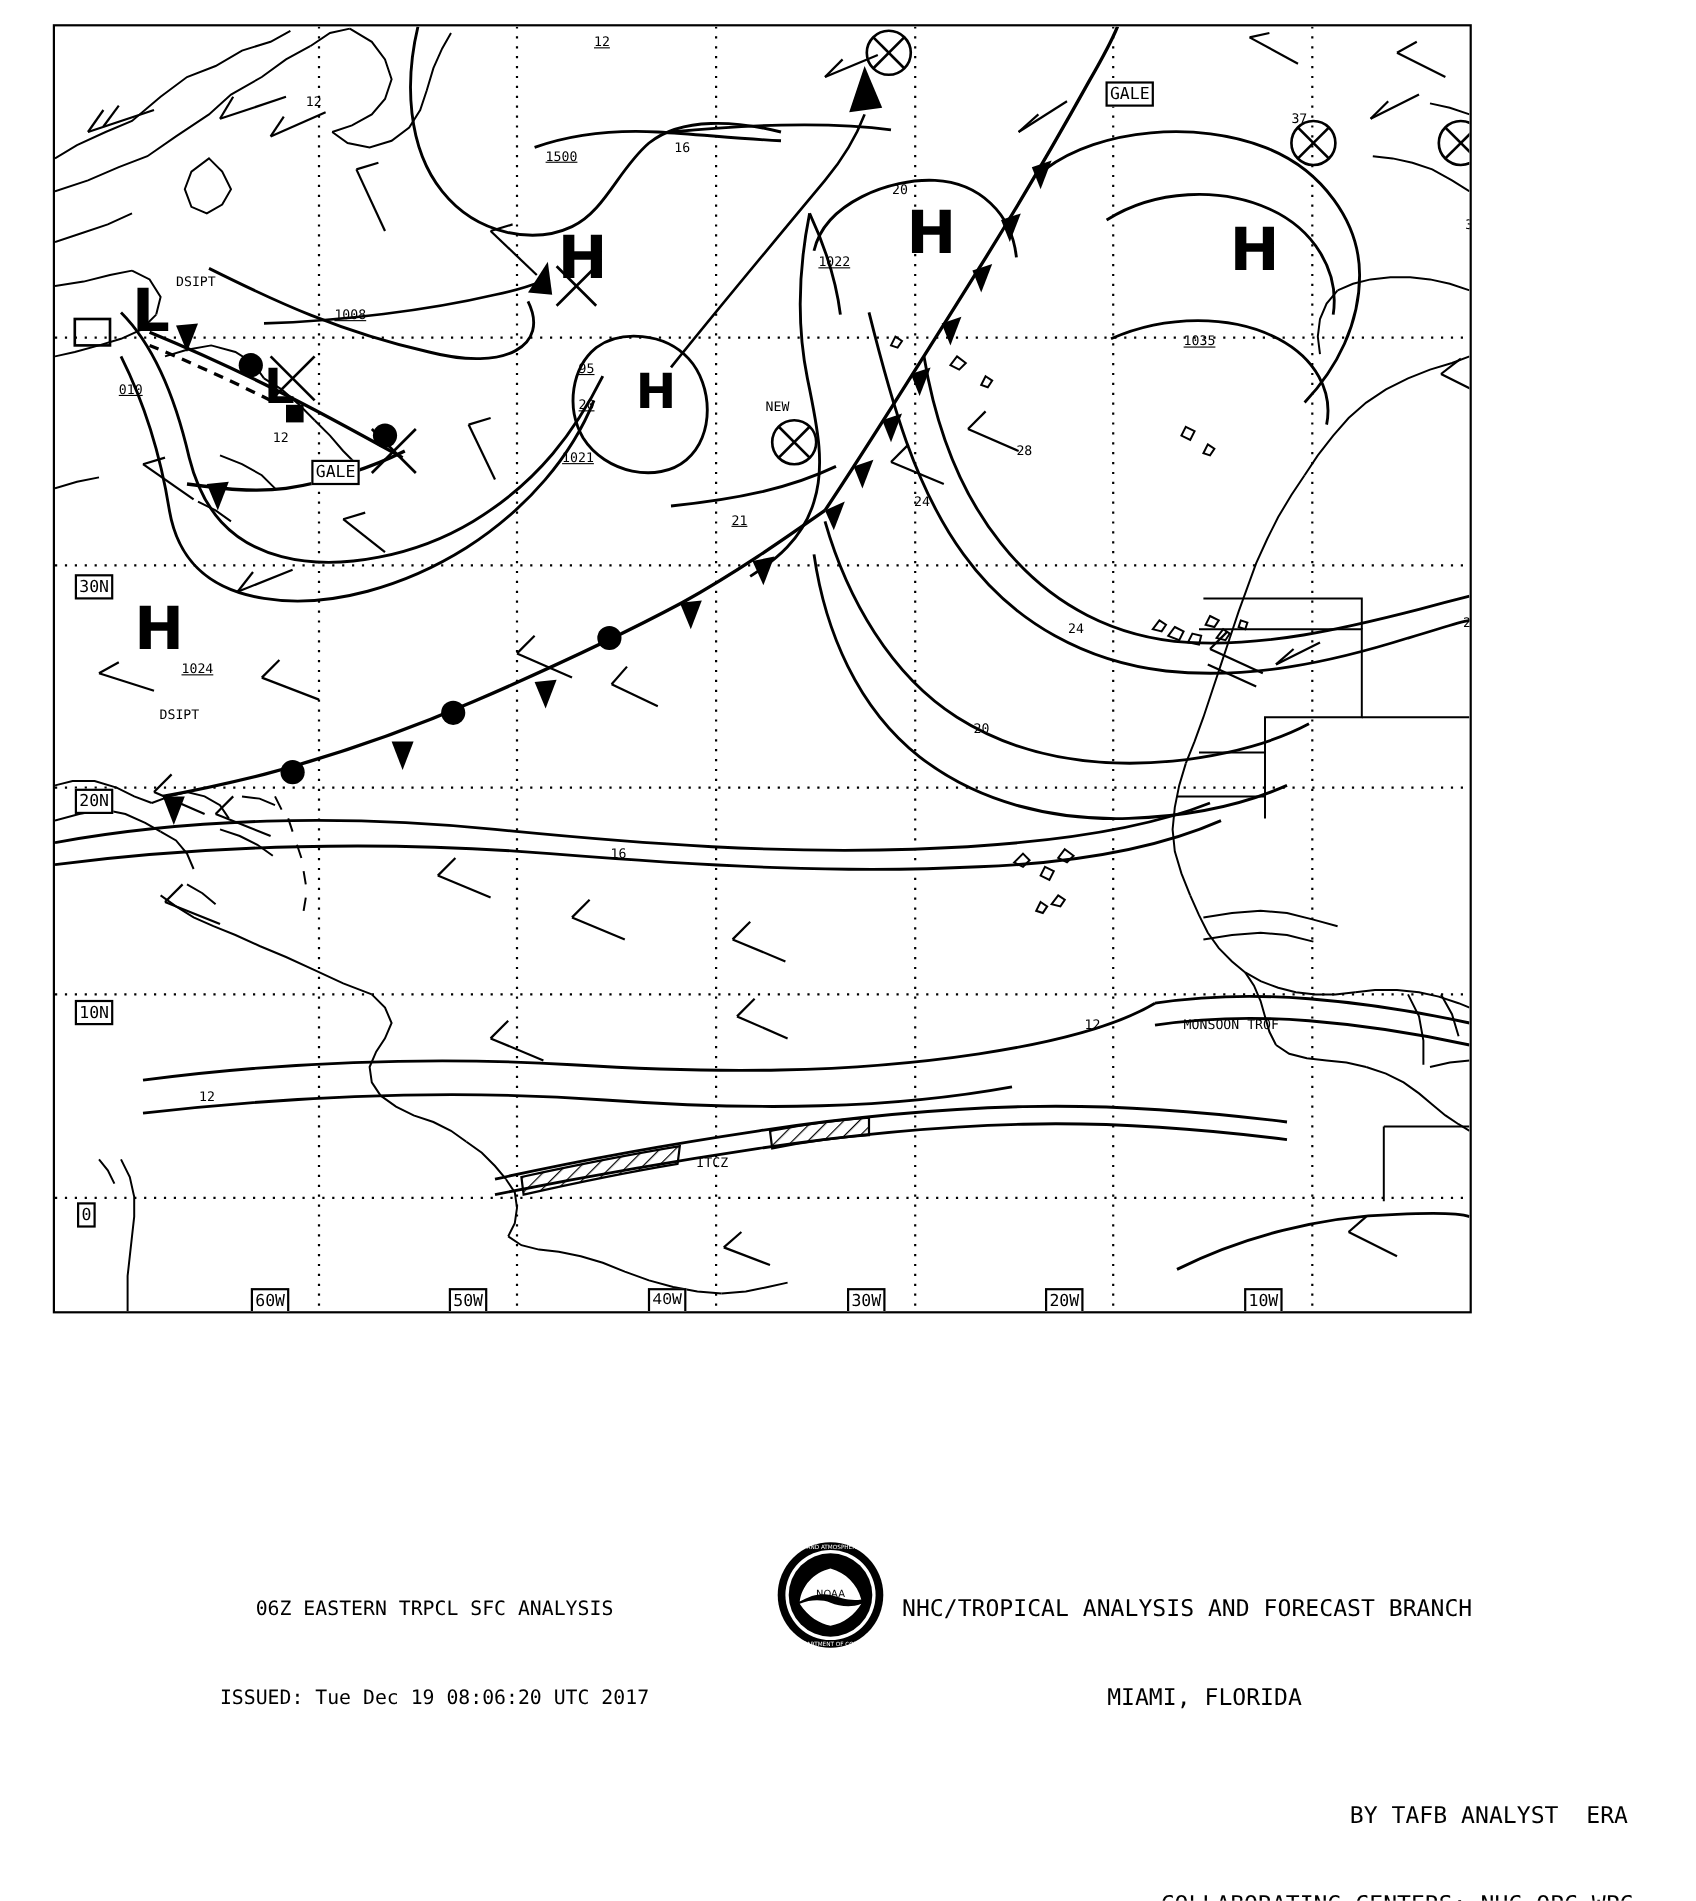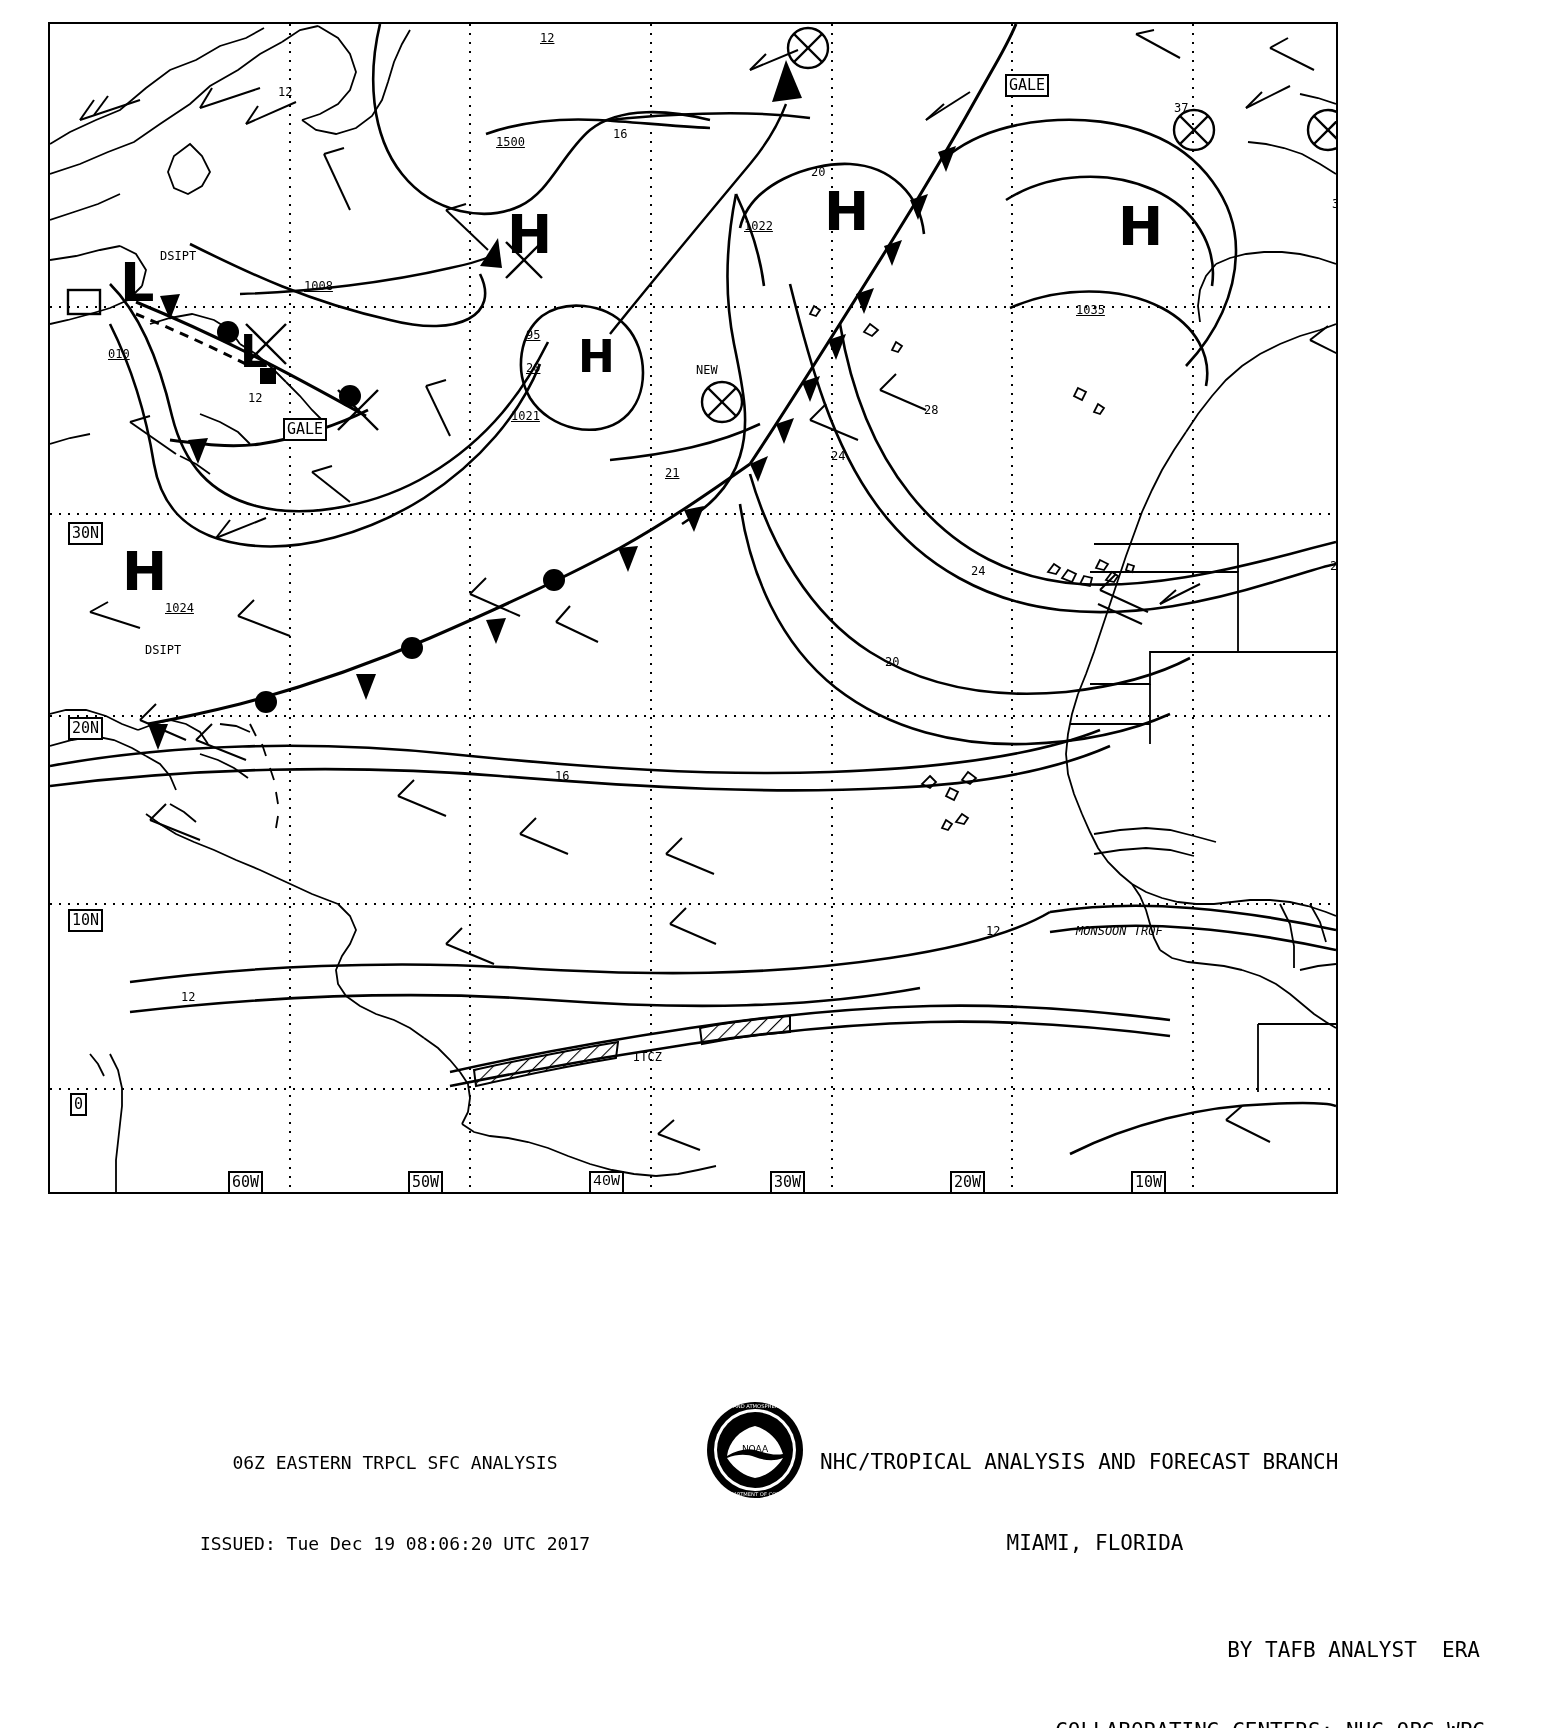--- a/index.html
+++ b/index.html
@@ -505,21 +505,21 @@
 
     <div class="lbl u" style="left:490px;top:4px;">12</div>
     <div class="lbl" style="left:228px;top:58px;">12</div>
     <div class="lbl u" style="left:446px;top:108px;">1500</div>
     <div class="lbl" style="left:563px;top:100px;">16</div>
     <div class="lbl boxed" style="left:955px;top:50px;">GALE</div>
     <div class="lbl" style="left:1124px;top:74px;">37</div>
     <div class="lbl" style="left:1282px;top:170px;">38</div>
 
     <div class="lbl" style="left:761px;top:138px;">20</div>
-    <div class="lbl u" style="left:694px;top:192px;">1022</div>
+    <div class="lbl u" style="left:694px;top:204px;">1022</div>
     <div class="lbl" style="left:110px;top:222px;">DSIPT</div>
     <div class="lbl u" style="left:218px;top:252px;margin-left:36px;">1008</div>
     <div class="lbl u" style="left:58px;top:320px;">010</div>
     <div class="lbl" style="left:198px;top:364px;">12</div>
     <div class="lbl boxed" style="left:233px;top:394px;">GALE</div>
     <div class="lbl u" style="left:476px;top:301px;">95</div>
     <div class="lbl u" style="left:476px;top:334px;">20</div>
     <div class="lbl u" style="left:461px;top:382px;text-align:right;">1021</div>
     <div class="lbl" style="left:646px;top:336px;">NEW</div>
     <div class="lbl u" style="left:1026px;top:276px;">1035</div>
@@ -529,21 +529,21 @@
     <div class="lbl boxed" style="left:18px;top:498px;">30N</div>
     <div class="lbl u" style="left:115px;top:574px;">1024</div>
     <div class="lbl" style="left:95px;top:616px;">DSIPT</div>
     <div class="lbl" style="left:921px;top:537px;">24</div>
     <div class="lbl" style="left:1280px;top:532px;">24</div>
     <div class="lbl" style="left:835px;top:628px;">20</div>
     <div class="lbl boxed" style="left:18px;top:693px;">20N</div>
     <div class="lbl" style="left:505px;top:742px;">16</div>
     <div class="lbl boxed" style="left:18px;top:885px;">10N</div>
     <div class="lbl" style="left:936px;top:897px;">12</div>
-    <div class="lbl" style="left:1026px;top:897px;font-style:italic;">MONSOON TROF</div>
+    <div class="lbl" style="left:1026px;top:897px;">MONSOON TROF</div>
     <div class="lbl" style="left:131px;top:963px;">12</div>
     <div class="lbl" style="left:583px;top:1023px;">ITCZ</div>
     <div class="lbl boxed" style="left:20px;top:1069px;">0</div>
     <div class="lbl boxed" style="left:178px;top:1147px;">60W</div>
     <div class="lbl boxed" style="left:358px;top:1147px;">50W</div>
     <div class="lbl boxed" style="left:539px;top:1147px;font-family:Liberation Mono, monospace;">40W</div>
     <div class="lbl boxed" style="left:720px;top:1147px;">30W</div>
     <div class="lbl boxed" style="left:900px;top:1147px;">20W</div>
     <div class="lbl boxed" style="left:1081px;top:1147px;">10W</div>
 

